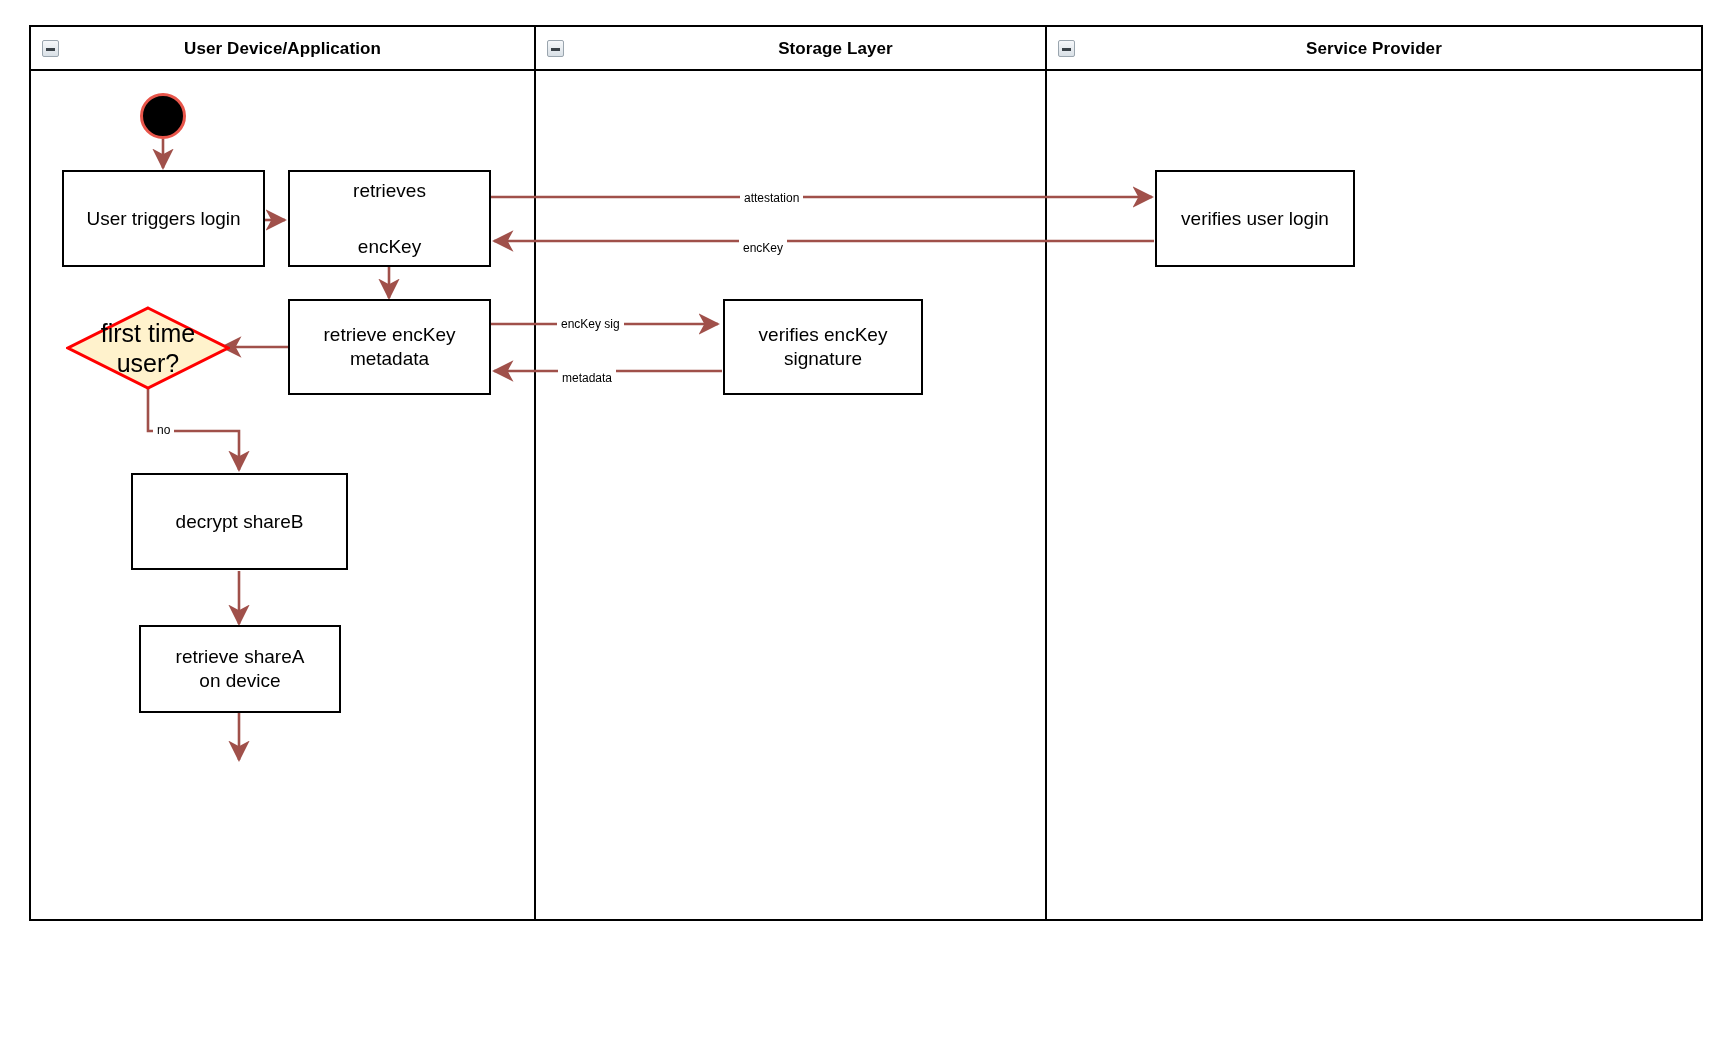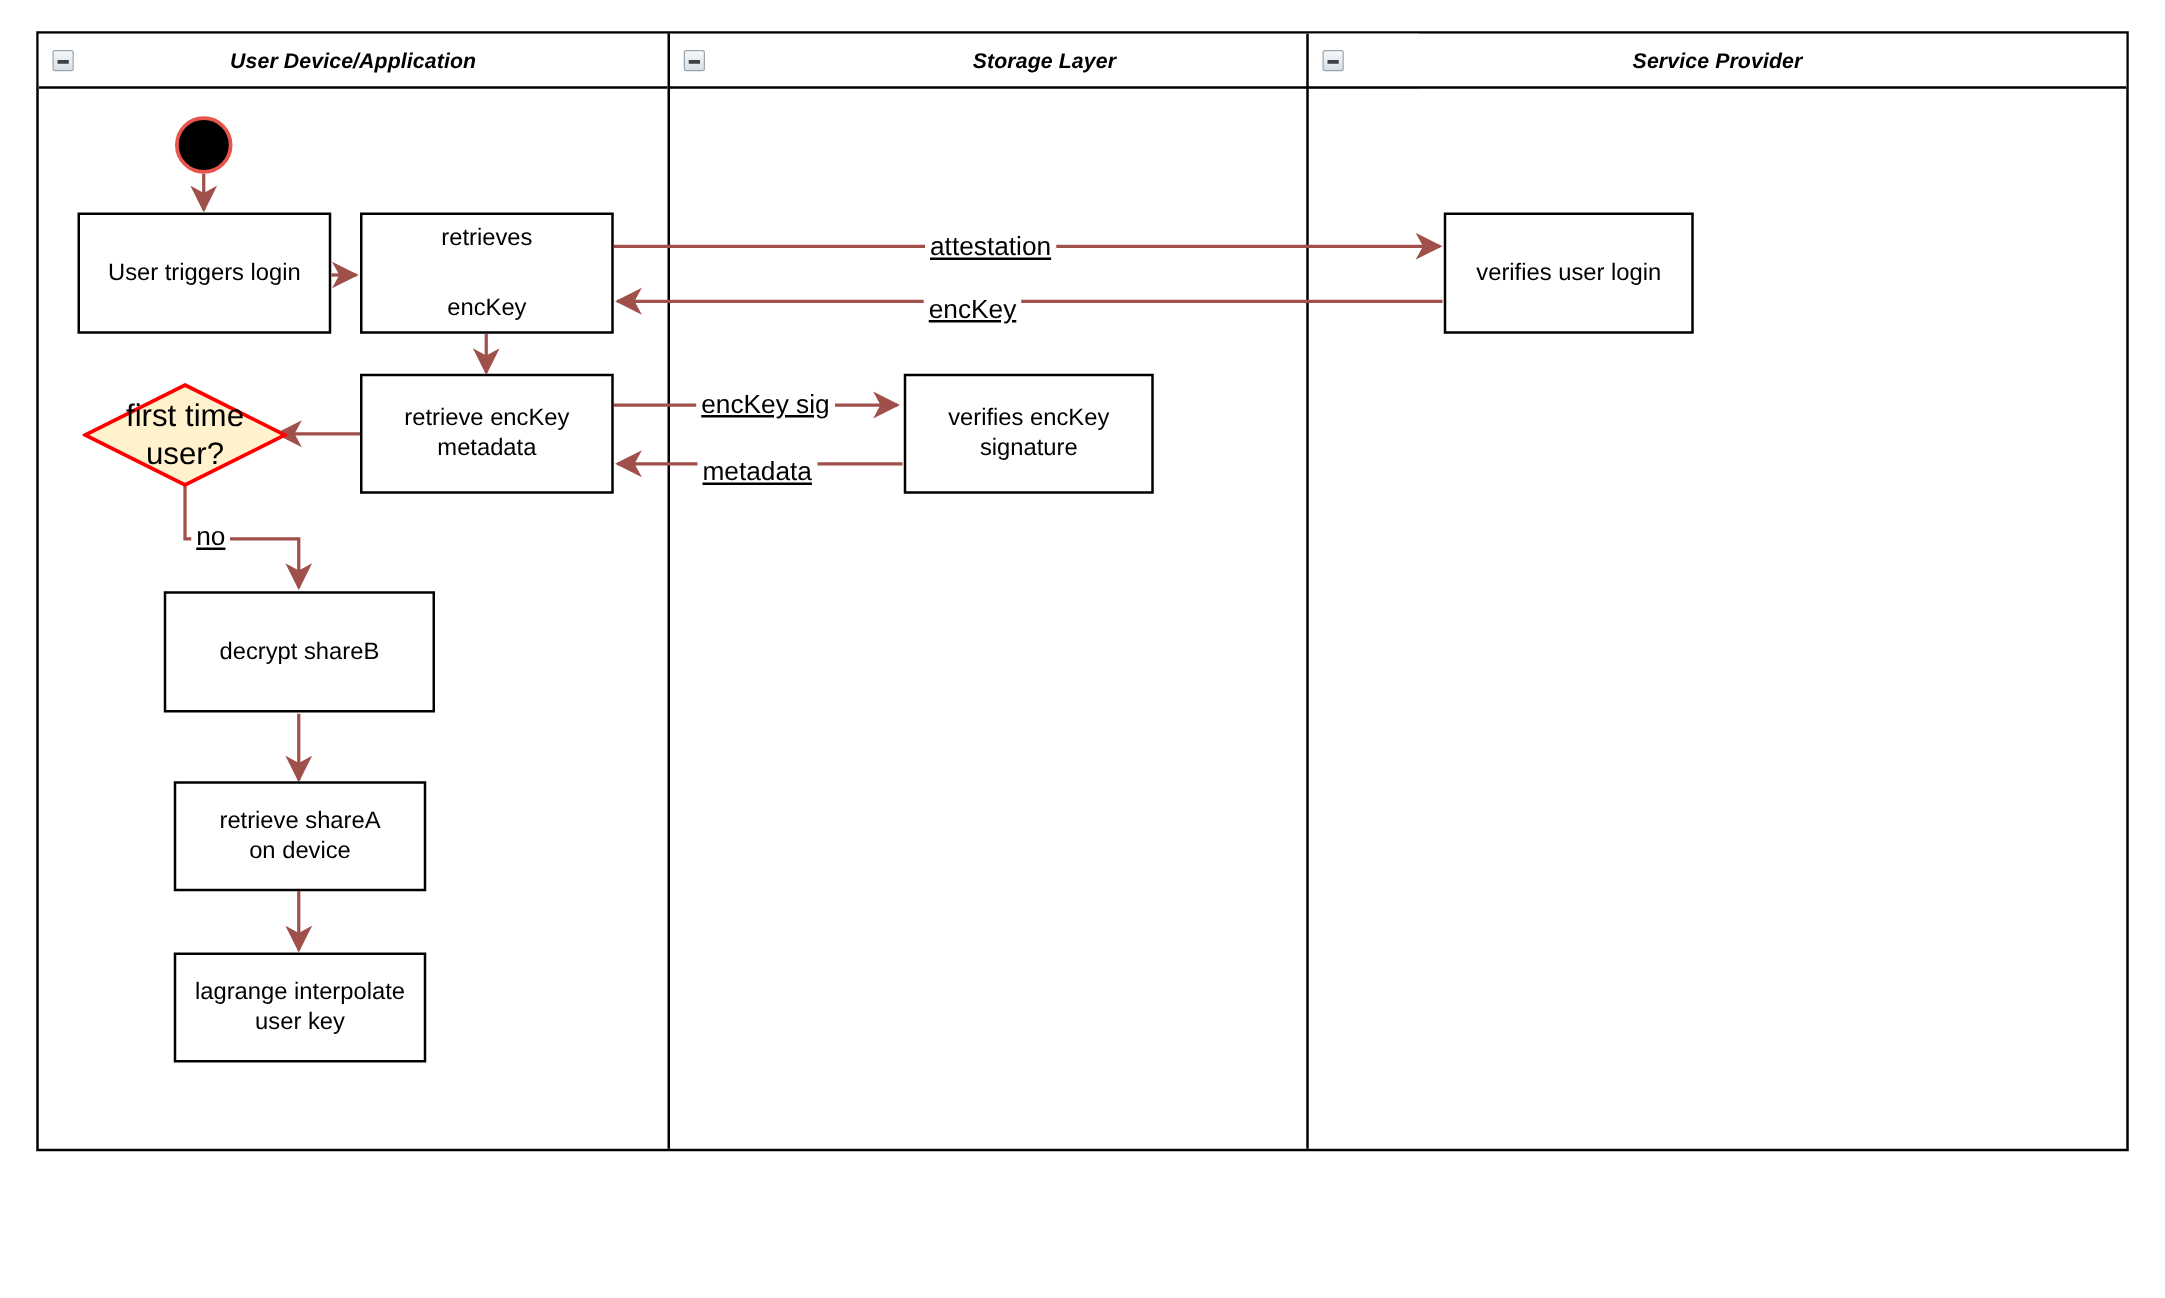--- a/index.html
+++ b/index.html
@@ -8,21 +8,21 @@
   #canvas{position:relative;width:1732px;height:1038px;background:#ffffff;}
 
   
   .pool{position:absolute;left:29px;top:25px;width:1674px;height:896px;
         border:2px solid #000;box-sizing:border-box;background:#fff;}
   .lane-div{position:absolute;top:0;height:100%;width:2px;background:#000;}
   .lane-header{position:absolute;top:0;height:44px;box-sizing:border-box;
                border-bottom:2px solid #000;background:#fff;}
   .lane-title{position:absolute;left:0;right:0;top:0;height:44px;
               display:flex;align-items:center;justify-content:center;
-              font-size:17px;font-weight:bold;color:#000;letter-spacing:.1px;font-style:italic;}
+              font-size:17px;font-weight:bold;color:#000;letter-spacing:.1px;}
   .collapse-icon{position:absolute;left:11px;top:13px;width:17px;height:17px;
                  border:1px solid #9aa5ae;border-radius:2px;
                  background:linear-gradient(#f6f8fa,#d9e0e6);box-sizing:border-box;}
   .collapse-icon i{position:absolute;left:3px;top:7px;width:9px;height:3px;
                    background:#3a4248;display:block;}
 
   
   .node{position:absolute;box-sizing:border-box;background:#fff;border:2px solid #000;
         display:flex;align-items:center;justify-content:center;text-align:center;
         font-size:19px;color:#000;line-height:1.25;padding:2px 6px;}
@@ -32,22 +32,22 @@
 
   .diamond-wrap{position:absolute;}
   .diamond-wrap svg{position:absolute;left:0;top:0;}
   .diamond-label{position:absolute;left:0;top:0;width:100%;height:100%;
                  display:flex;align-items:center;justify-content:center;
                  text-align:center;font-size:25px;color:#000;line-height:1.22;
                  pointer-events:none;}
 
   
   #edges{position:absolute;left:0;top:0;width:1732px;height:1038px;pointer-events:none;}
-  .edge-label{position:absolute;background:#fff;font-size:21px;color:#000;
-              padding:0 4px;white-space:nowrap;line-height:20px;text-decoration:underline;}
+  .edge-label{position:absolute;background:#fff;font-size:12px;color:#000;
+              padding:0 4px;white-space:nowrap;line-height:20px;}
 </style>
 </head>
 <body>
 
 <div id="canvas">
 
   <div class="pool">
 
     <div class="lane-header" style="left:0;width:503px;">
       <div class="collapse-icon">
@@ -136,24 +136,20 @@
     </div>
   </div>
 
   <div class="node" style="left:131px;top:473px;width:217px;height:97px;">decrypt shareB</div>
 
   <div class="node" style="left:139px;top:625px;width:202px;height:88px;flex-direction:column;">
     <span>retrieve shareA</span>
     <span>on device</span>
   </div>
 
-  <div class="node" style="left:139px;top:762px;width:202px;height:88px;flex-direction:column;">
-    <span>lagrange interpolate</span>
-    <span>user key</span>
-  </div>
 
   <div class="node" style="left:723px;top:299px;width:200px;height:96px;flex-direction:column;">
     <span>verifies encKey</span>
     <span>signature</span>
   </div>
 
   <div class="node" style="left:1155px;top:170px;width:200px;height:97px;">verifies user login</div>
 
 </div>
 

